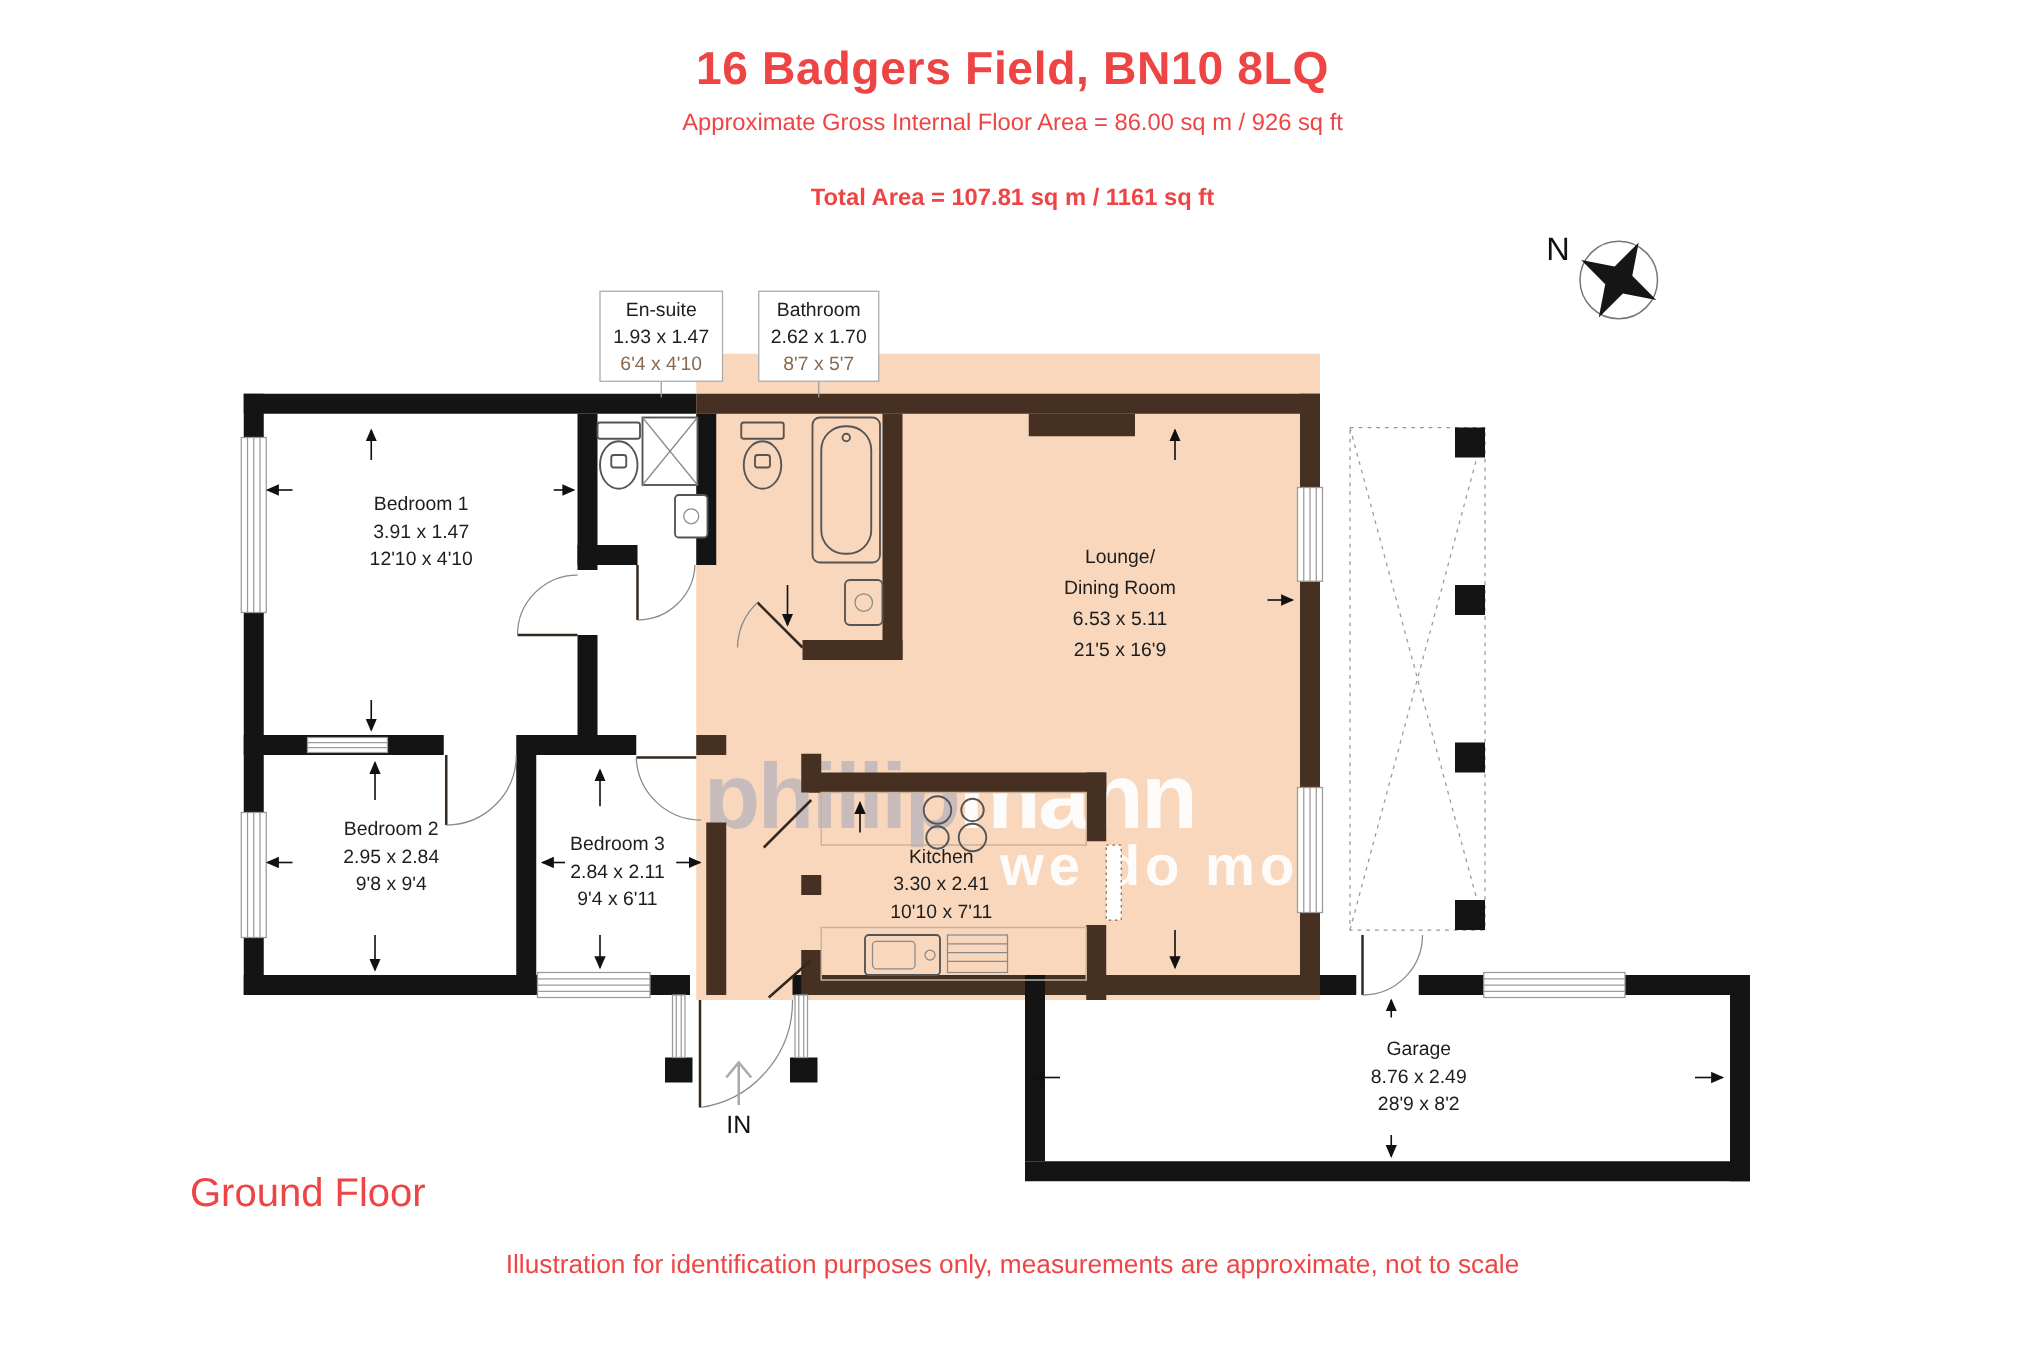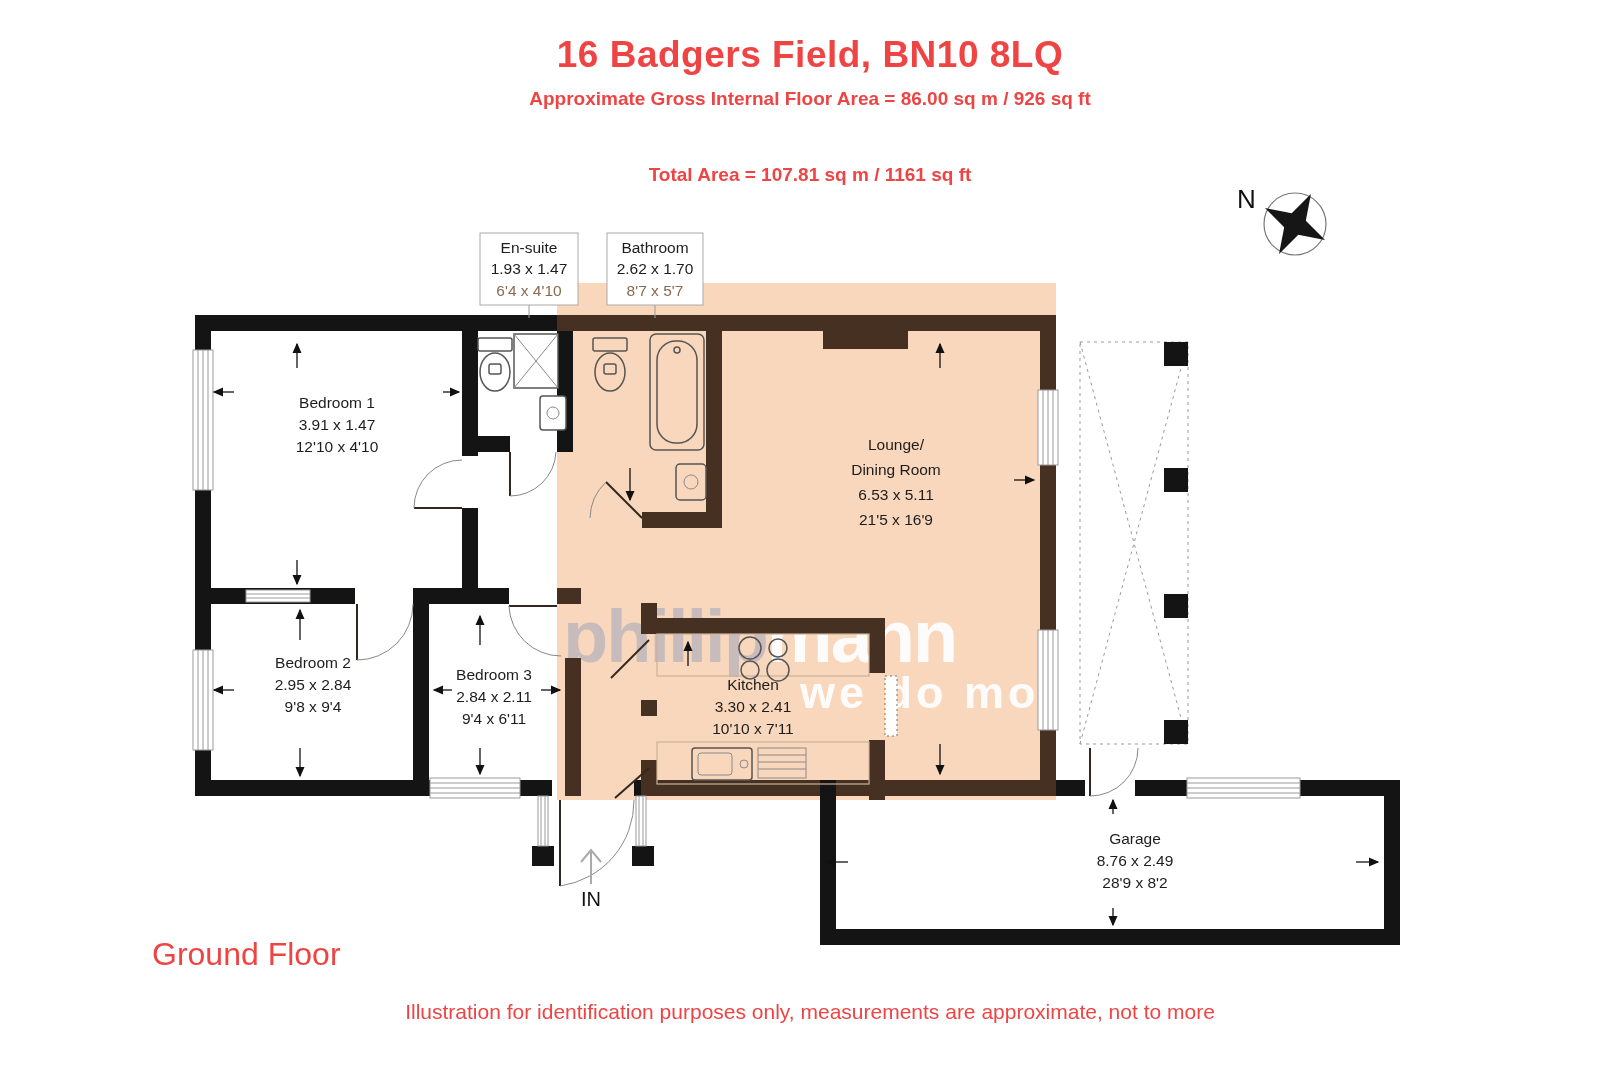--- a/index.html
+++ b/index.html
@@ -1,22 +1,22 @@
 <!DOCTYPE html>
 <html style="--highlight: #f9d7bc; --wall: #141414; --wall-highlighted: #463021; --watermark-gray: #a7aabb; --imperial-text: #8a6a50;"><head>
 <meta charset="utf-8">
 <style>
   html,body{margin:0;padding:0;background:#fff;}
   .page{position:relative;width:1620px;height:1080px;background:#fff;overflow:hidden;
         font-family:"Liberation Sans","DejaVu Sans",sans-serif;color:#ef4444;}
   .hdr{position:absolute;left:0;width:100%;text-align:center;}
   .hdr-title{top:34px;font-size:37px;font-weight:bold;letter-spacing:.5px;}
-  .hdr-sub1{top:88px;font-size:19px;font-weight:bold;}
+  .hdr-sub1{top:88px;font-size:19px;font-weight:normal;}
   .hdr-sub2{top:118px;font-size:19px;font-weight:bold;}
-  .hdr-sub3{top:164px;font-size:19px;font-weight:bold;}
+  .hdr-sub3{top:148px;font-size:19px;font-weight:bold;}
   .floor-label{position:absolute;left:152px;top:936px;font-size:32px;}
   .footer{position:absolute;left:0;top:1000px;width:100%;text-align:center;font-size:21px;}
   svg{position:absolute;left:0;top:0;}
   .peach{fill:var(--highlight,#f9d7bc);}
   .wallB{fill:var(--wall,#141414);}
   .wallH{fill:var(--wall-highlighted,#463021);}
   .win{fill:#ffffff;stroke:#9a9a9a;stroke-width:1;}
   .wl{stroke:#9a9a9a;stroke-width:1;}
   .fx{fill:#ffffff;stroke:#555;stroke-width:1.5;}
   .fxp{fill:none;stroke:#555;stroke-width:1.5;}
@@ -340,14 +340,14 @@
       <text class="ntxt" x="-58" y="-16">N</text>
     </g>
 
     <g>
       <path class="inarrow" d="M591,884 L591,852 M581,862 L591,850 L601,862"></path>
       <text class="intxt" x="591" y="906">IN</text>
     </g>
   </svg>
 
   <div class="floor-label">Ground Floor</div>
-  <div class="footer">Illustration for identification purposes only, measurements are approximate, not to more</div>
+  <div class="footer">Illustration for identification purposes only, measurements are approximate, not to scale</div>
 </div>
 
 </body></html>

